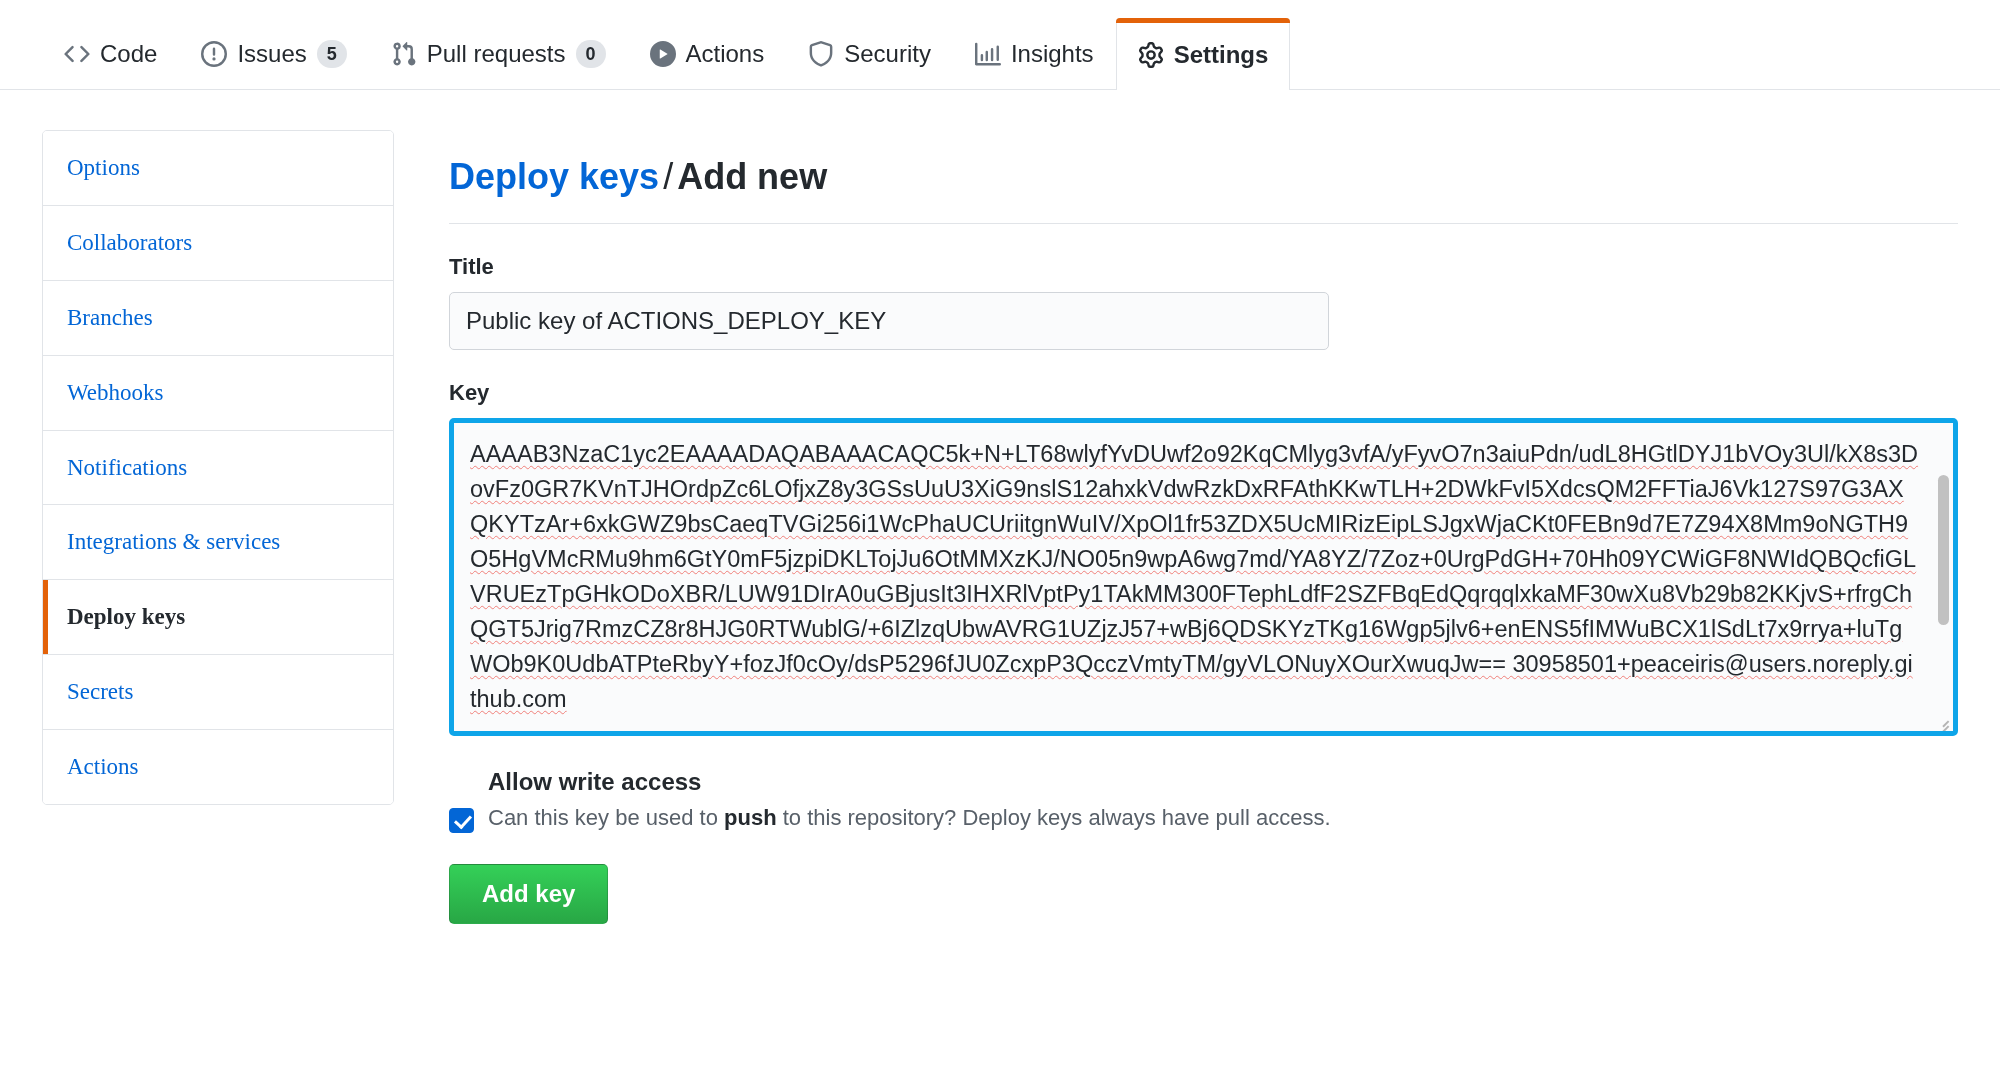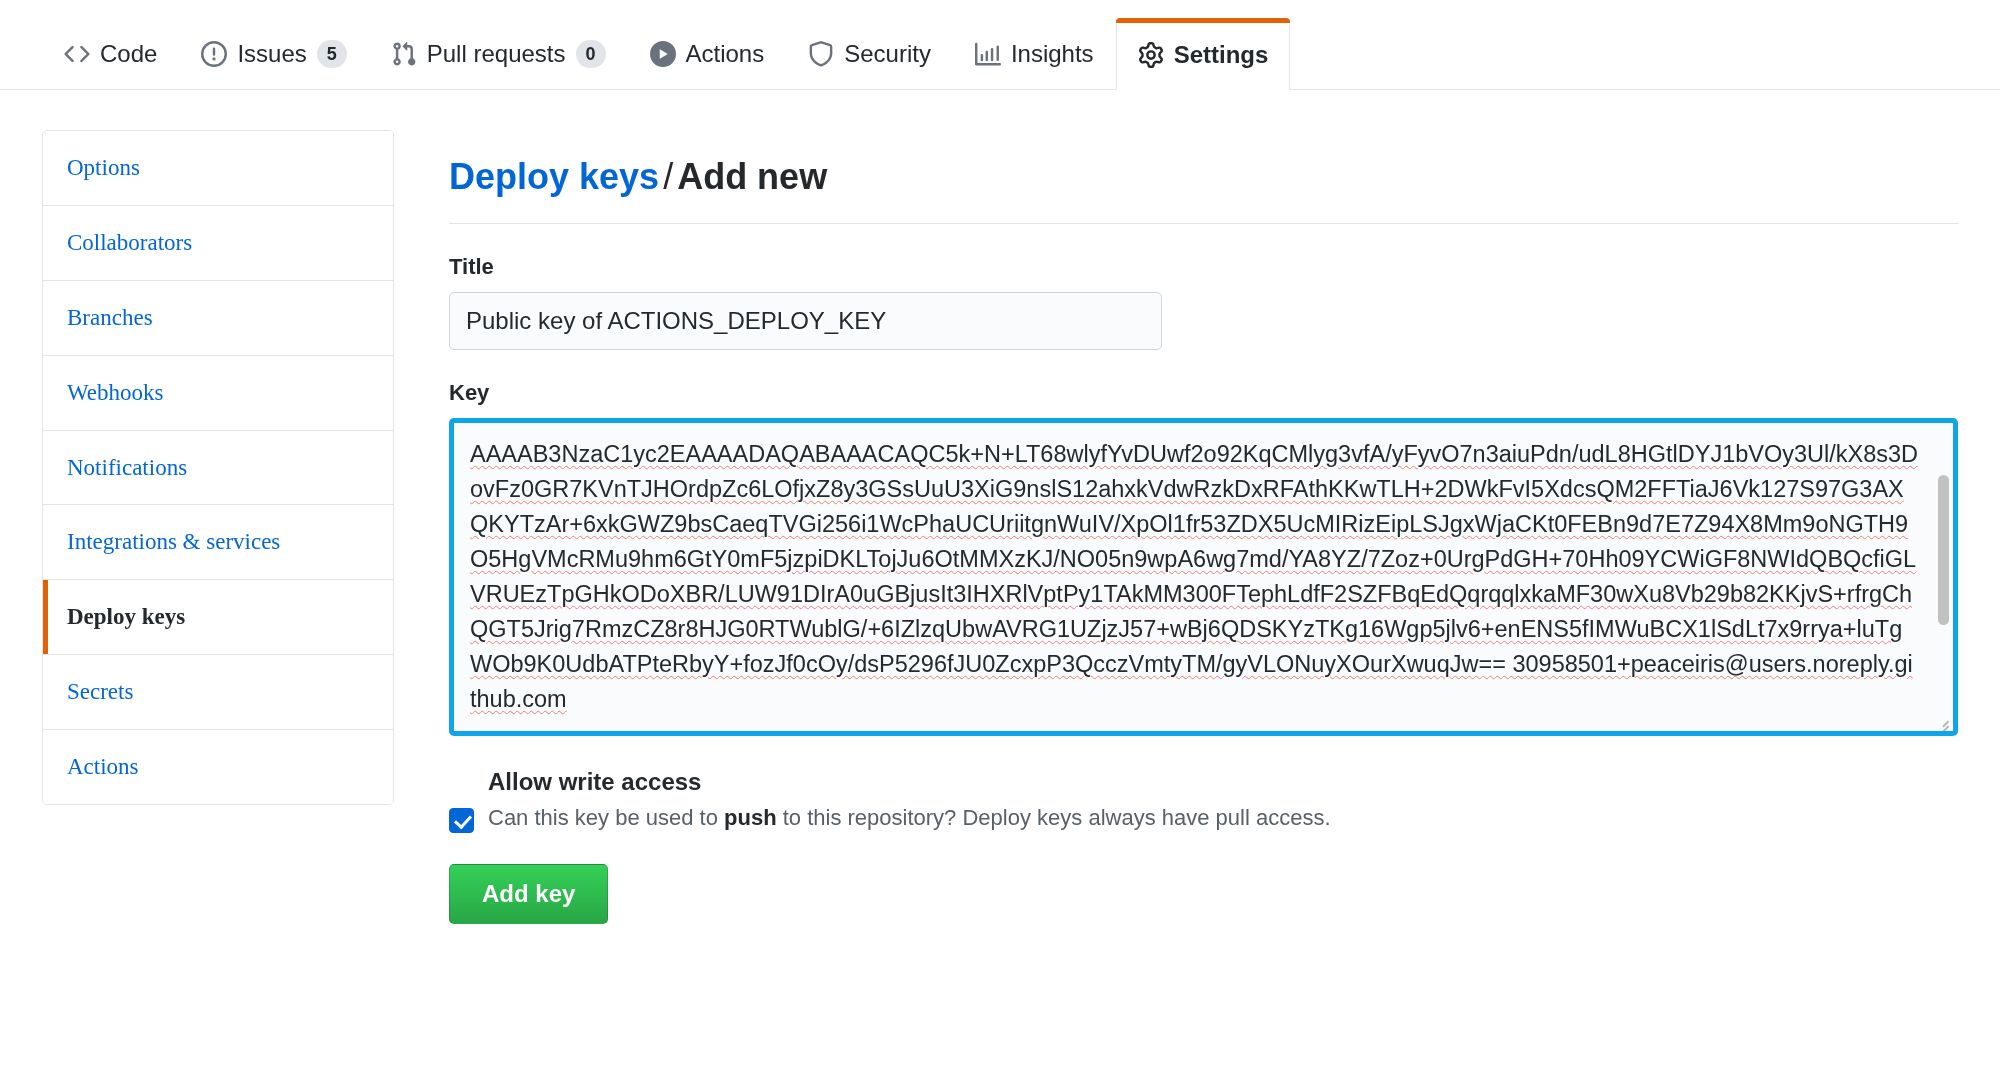--- a/index.html
+++ b/index.html
@@ -157,21 +157,21 @@
   .form-group { margin-top: 30px; }
   .form-label {
     display: block;
     font-size: 22px;
     font-weight: 600;
     color: #24292e;
     margin-bottom: 12px;
   }
   .text-input {
     display: block;
-    width: 713px;
+    width: 880px;
     max-width: 100%;
     padding: 14px 16px;
     font-family: "Liberation Sans", sans-serif;
     font-size: 24px;
     color: #24292e;
     background: #fafbfc;
     border: 1px solid #d1d5da;
     border-radius: 5px;
     outline: none;
   }

